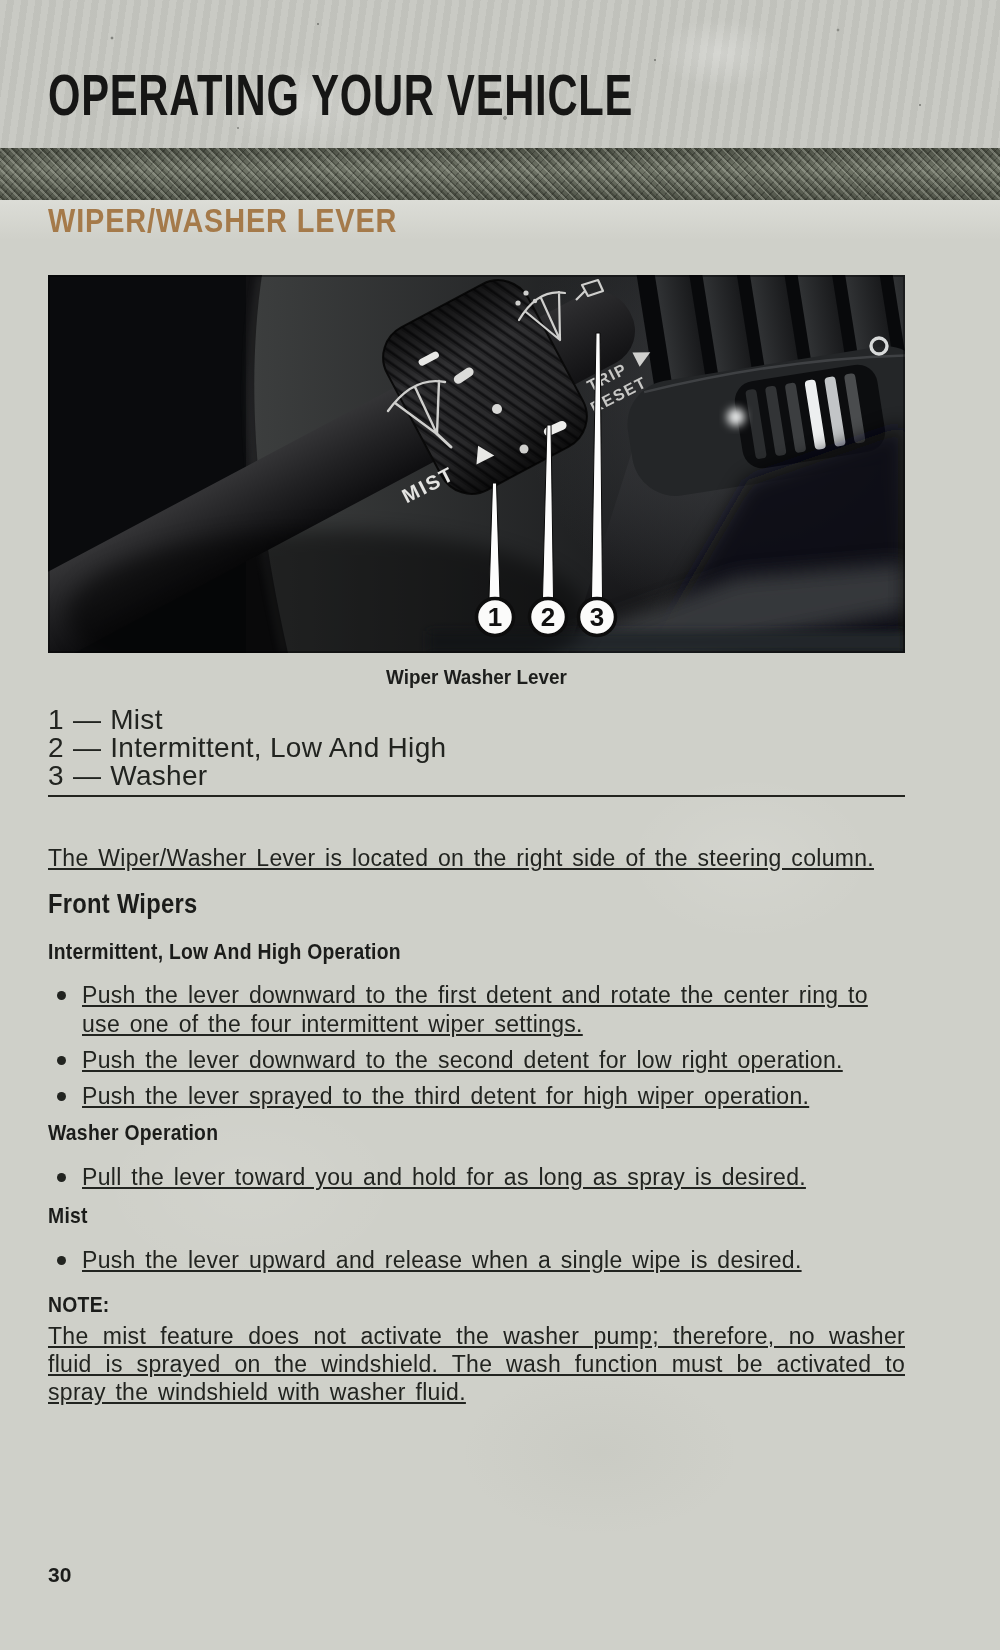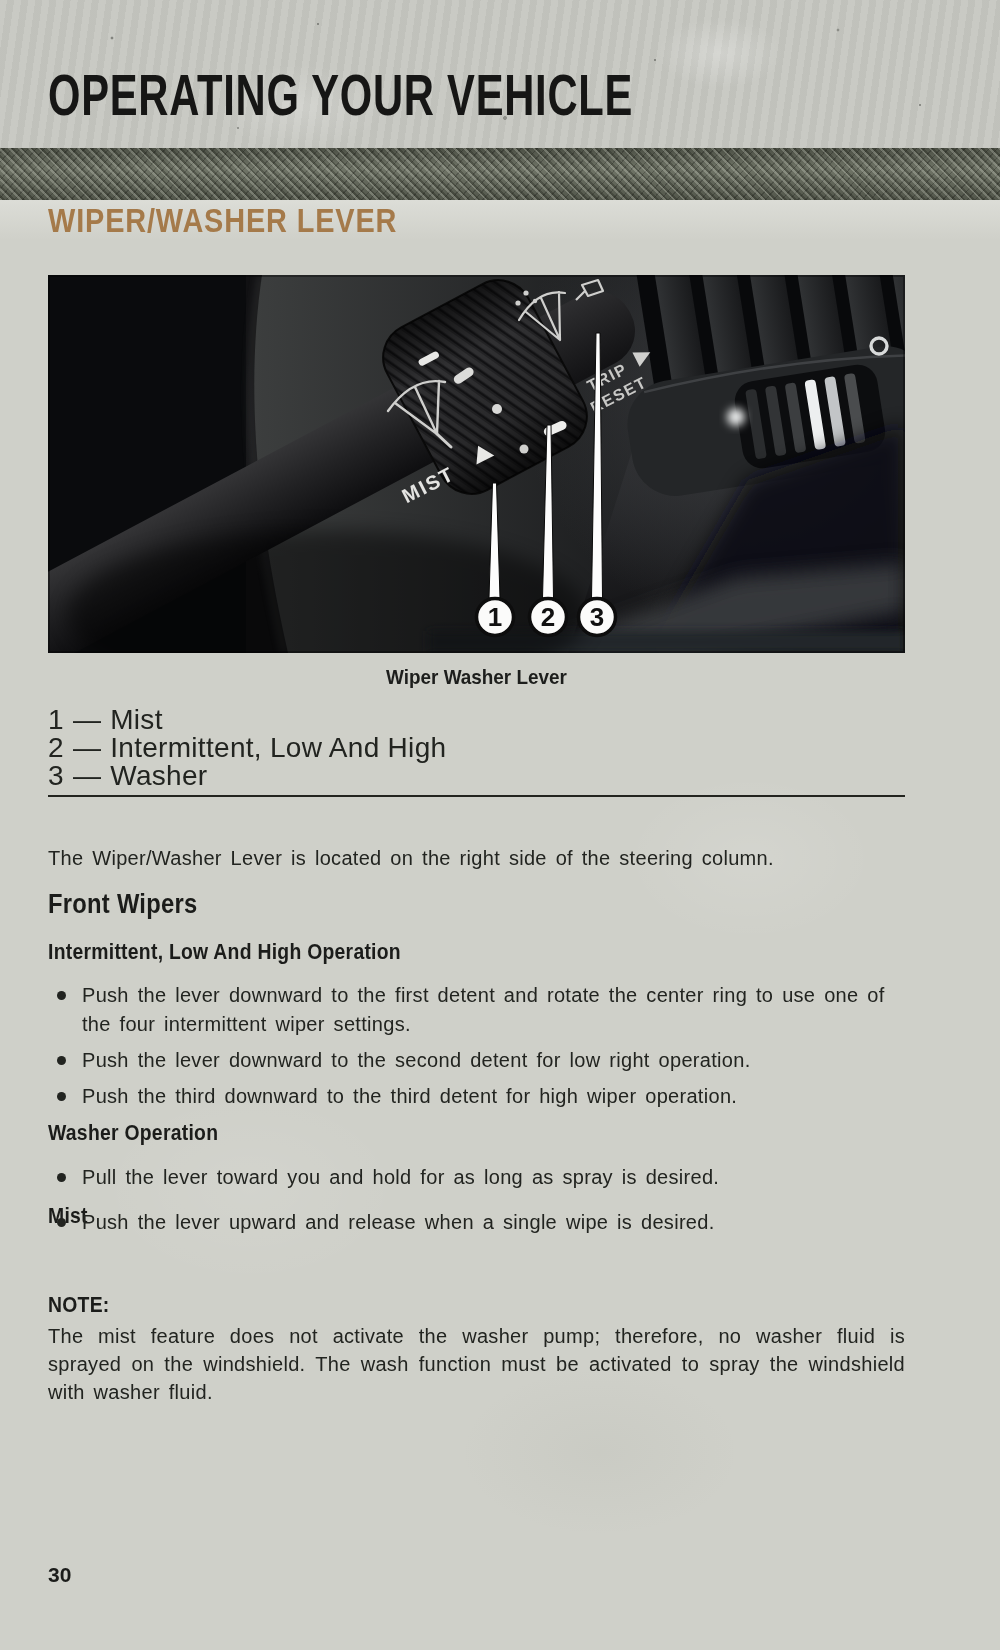--- a/index.html
+++ b/index.html
@@ -70,21 +70,21 @@
   }
 
   
   .legend { position:absolute; top:706px; left:48px; list-style:none; }
   .legend li { font-size:28px; line-height:28px; color:#222420; letter-spacing:.3px; }
   .legend .dash { margin:0 9px; }
 
   .rule { position:absolute; top:795px; left:48px; width:857px; height:0; border-top:2px solid #23241f; }
 
   
-  .body-text { color:#222420; font-size:20px; letter-spacing:.3px; word-spacing:3px; }
+  .body-text { color:#222420; font-size:23px; letter-spacing:.3px; word-spacing:3px;text-decoration:underline; }
   .intro { position:absolute; top:845px; left:48px; width:857px; line-height:27px; }
 
   .h-major {
     position:absolute; left:48px; font-size:27px; font-weight:700; color:#1b1c1a;
     line-height:1; white-space:nowrap; transform:scaleX(.88); transform-origin:left top;
     letter-spacing:.3px;
   }
   .h-minor {
     position:absolute; left:48px; font-size:22px; font-weight:700; color:#1b1c1a;
     line-height:1; white-space:nowrap; transform:scaleX(.88); transform-origin:left top;
@@ -275,32 +275,32 @@
 
   <p class="intro body-text">The Wiper/Washer Lever is located on the right side of the steering column.</p>
 
   <h3 class="h-major" style="top:891px;">Front Wipers</h3>
 
   <h4 class="h-minor" style="top:941px;">Intermittent, Low And High Operation</h4>
 
   <ul class="bullets body-text" style="top:981px;">
     <li><span>Push the lever downward to the first detent and rotate the center ring to use one of the four intermittent wiper settings.</span></li>
     <li><span>Push the lever downward to the second detent for low right operation.</span></li>
-    <li><span>Push the third downward to the third detent for high wiper operation.</span></li>
+    <li><span>Push the lever sprayed to the third detent for high wiper operation.</span></li>
   </ul>
 
   <h4 class="h-minor" style="top:1122px;">Washer Operation</h4>
 
   <ul class="bullets body-text" style="top:1163px;">
     <li><span>Pull the lever toward you and hold for as long as spray is desired.</span></li>
   </ul>
 
   <h4 class="h-minor" style="top:1205px;">Mist</h4>
 
-  <ul class="bullets body-text" style="top:1208px;">
+  <ul class="bullets body-text" style="top:1246px;">
     <li><span>Push the lever upward and release when a single wipe is desired.</span></li>
   </ul>
 
   <h4 class="h-minor note-label">NOTE:</h4>
   <p class="note-text body-text">The mist feature does not activate the washer pump; therefore, no washer fluid is sprayed on the windshield. The wash function must be activated to spray the windshield with washer fluid.</p>
 
   <div class="page-number">30</div>
 
 </div>
 

